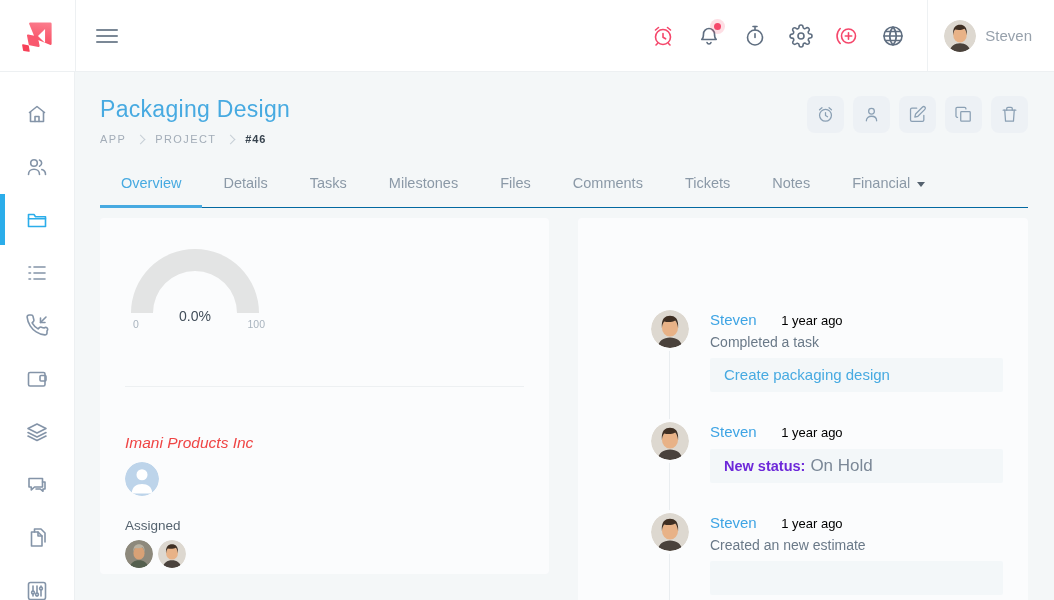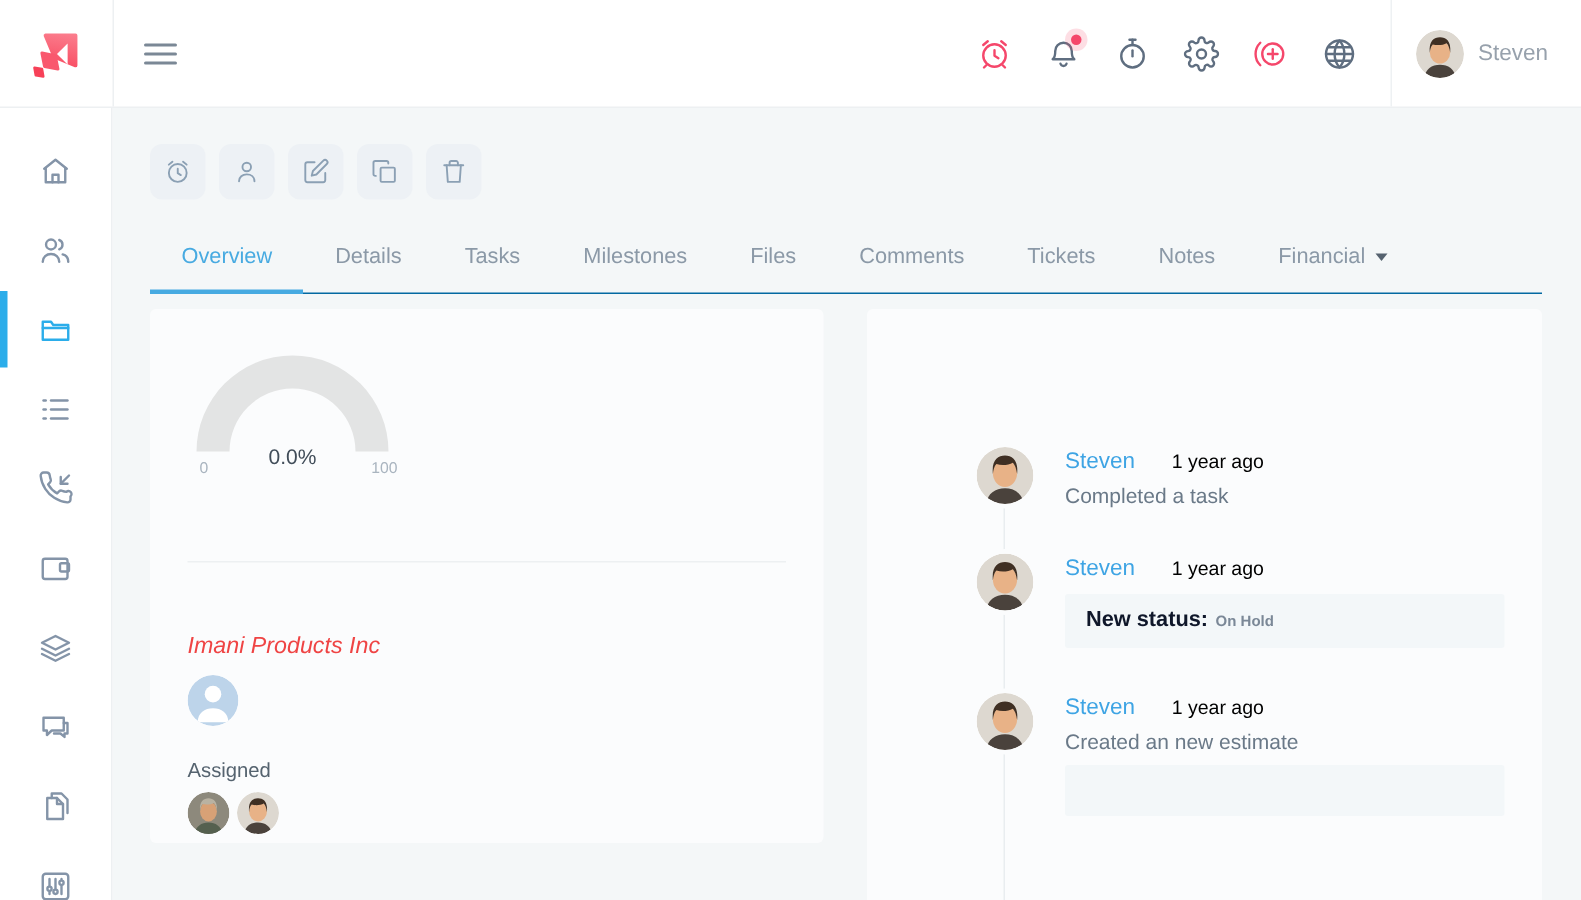--- a/index.html
+++ b/index.html
@@ -76,22 +76,22 @@
   .timeline::before{content:"";position:absolute;left:66px;top:29px;bottom:-10px;width:1px;background:#e9edf0;}
   .t-item{position:relative;padding-left:107px;margin-bottom:30px;}
   .t-item:first-child{margin-top:67px;}
   .t-avatar{position:absolute;left:45px;top:-3px;}
   .t-meta{height:20px;line-height:20px;}
   .t-user{font-size:15px;color:#3ea4e4;cursor:pointer;}
   .t-time{font-size:13px;color:#000000;margin-left:20px;}
   .t-action{font-size:14px;color:#6a7988;height:18px;line-height:18px;margin-top:3px;}
   .t-box{margin-top:7px;background:#f3f7f9;border-radius:2px;padding:8px 14px;min-height:18px;line-height:18px;font-size:15px;}
   .t-box .box-link{color:#47aae1;cursor:pointer;}
-  .t-box .box-label{color:#0f172a;font-weight:bold;font-size:14.5px;}
-  .t-box .box-value{color:#7b8897;font-size:10px;margin-left:5px;font-weight:bold;}
+  .t-box .box-label{color:#6d28d9;font-weight:bold;font-size:14.5px;}
+  .t-box .box-value{color:#7b8897;font-size:17px;margin-left:5px;}
   
   .avatar{border-radius:50%;display:block;}
   .av32{width:32px;height:32px;}
   .av38{width:38px;height:38px;border:3px solid #fbfcfd;border-radius:50%;background:#fff;}
   .av34{width:34px;height:34px;}
   .av28{width:28px;height:28px;}
   
   .ico{fill:none;stroke:currentColor;stroke-width:1.6;stroke-linecap:round;stroke-linejoin:round;}
 </style>
 </head>
@@ -284,20 +284,30 @@
         <circle cx="8" cy="13.5" r="1.4" fill="#fff"></circle>
         <circle cx="12" cy="15.5" r="1.4" fill="#fff"></circle>
         <circle cx="16" cy="9.5" r="1.4" fill="#fff"></circle>
       </svg>
   </div>
 </nav>
 
 <main class="main">
 
   <div class="page-head">
+    <div>
+      <div class="page-title">Packaging Design</div>
+      <div class="breadcrumb">
+        <span class="crumb">APP</span>
+        <span class="crumb-sep"></span>
+        <span class="crumb">PROJECT</span>
+        <span class="crumb-sep"></span>
+        <span class="crumb last">#46</span>
+      </div>
+    </div>
     <div class="actions">
       <span class="action-btn">
         <svg class="ico" viewBox="0 0 24 24">
             <circle cx="12" cy="13" r="7.5"></circle>
             <path d="M12 9.5V13.2l2.6 1.6"></path>
             <path d="M7.5 3.5 4.5 6"></path>
             <path d="M16.5 3.5 19.5 6"></path>
           </svg>
       </span>
       <span class="action-btn">
@@ -382,20 +392,23 @@
 
         <div class="t-item">
           <svg class="avatar av38 t-avatar">
               <use href="#av-steven"></use>
             </svg>
           <div class="t-meta">
             <span class="t-user">Steven</span>
             <span class="t-time">1 year ago</span>
           </div>
           <div class="t-action">Completed a task</div>
+          <div class="t-box">
+            <span class="box-link">Create packaging design</span>
+          </div>
         </div>
 
         <div class="t-item">
           <svg class="avatar av38 t-avatar">
               <use href="#av-steven"></use>
             </svg>
           <div class="t-meta">
             <span class="t-user">Steven</span>
             <span class="t-time">1 year ago</span>
           </div>

